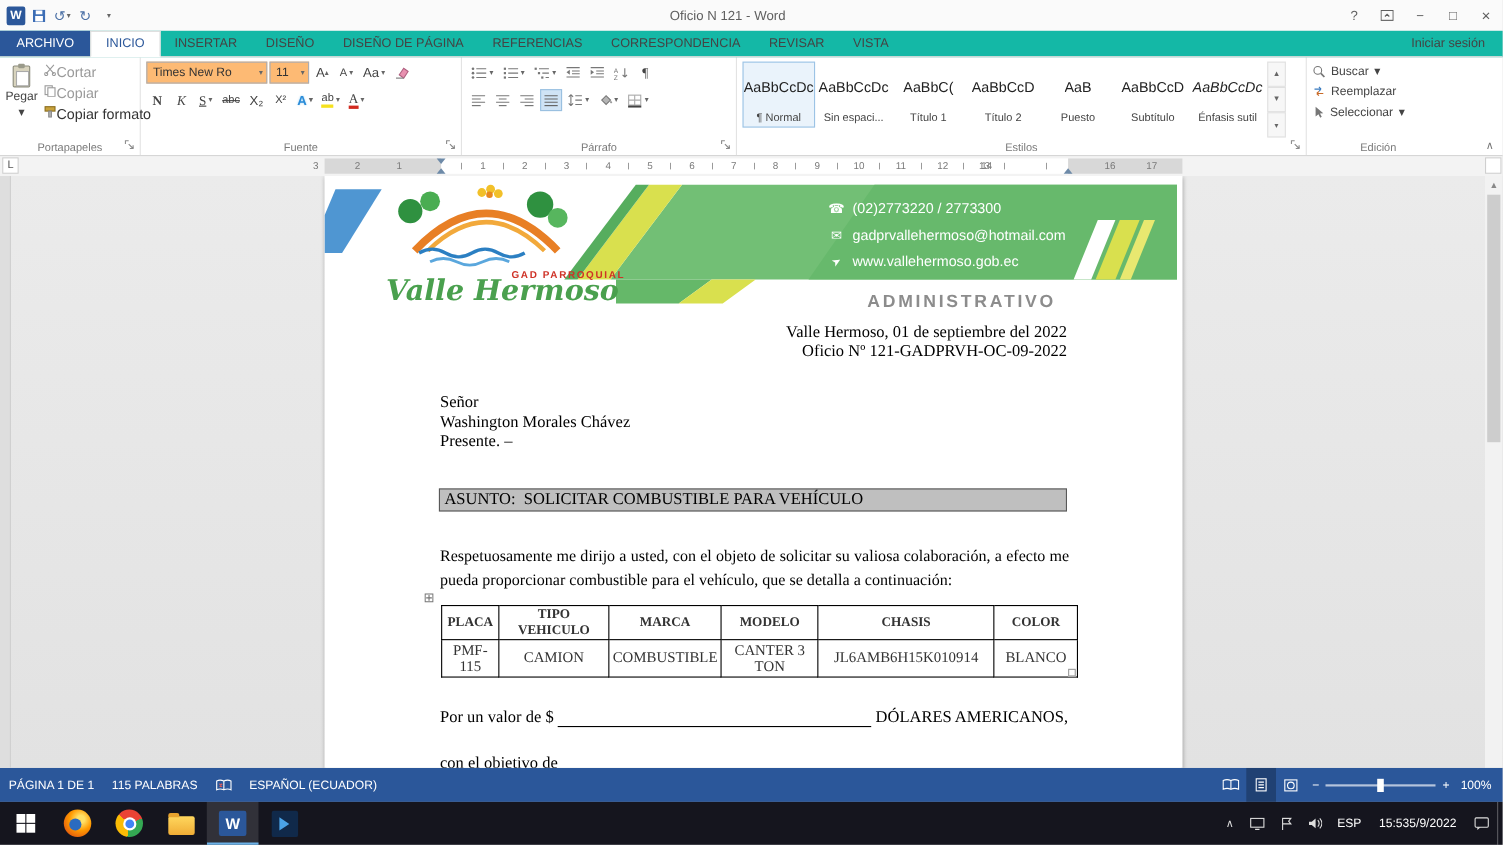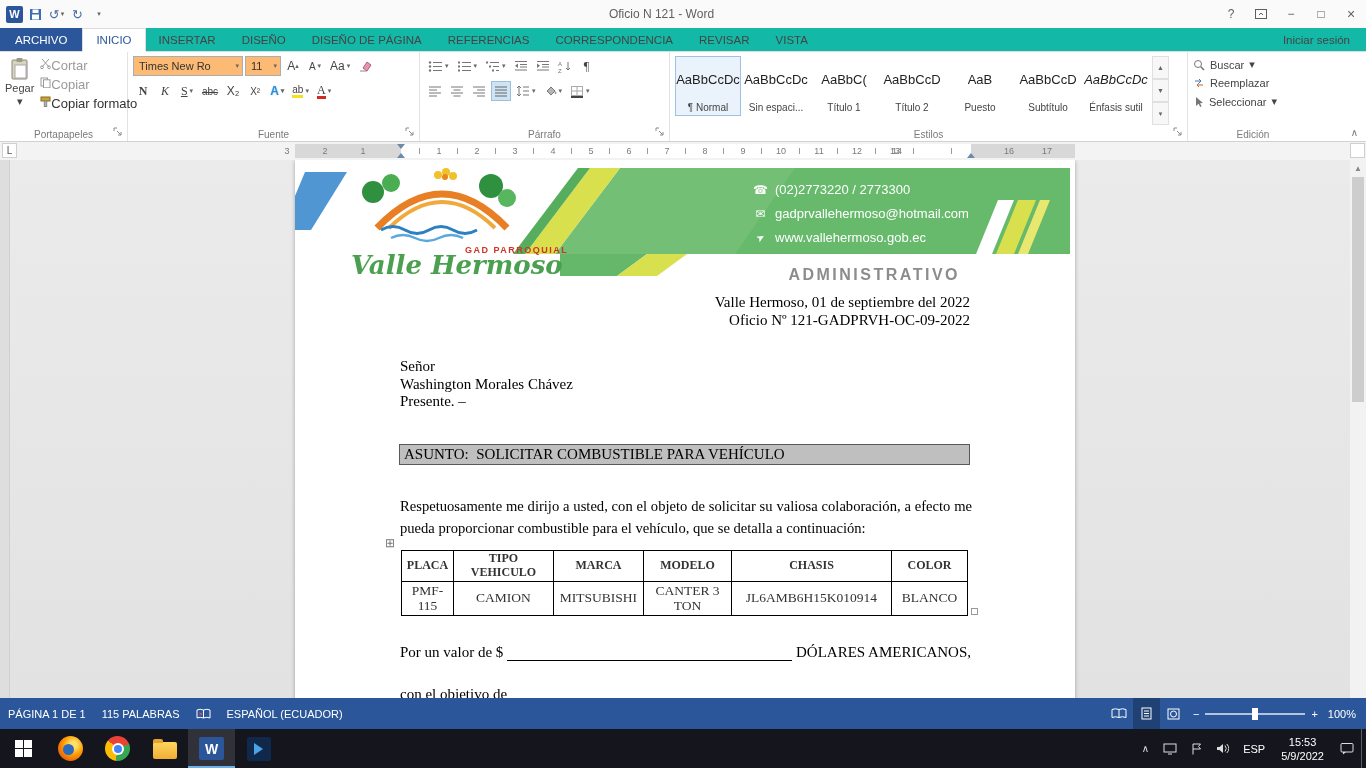--- a/index.html
+++ b/index.html
@@ -131,21 +131,21 @@
 .cr{width:25px;height:25px;border-radius:50%;background:conic-gradient(from -50deg,#ea4335 0 33%,#34a853 0 66%,#fbbc05 0 100%);display:flex;align-items:center;justify-content:center}
 .cr-w{width:12px;height:12px;border-radius:50%;background:#fff;display:flex;align-items:center;justify-content:center}
 .cr-b{width:8px;height:8px;border-radius:50%;background:#4285f4}
 .fold{width:24px;height:17px;background:linear-gradient(180deg,#ffd75e,#f0ad36);border-radius:2px;position:relative;margin-top:4px}
 .fold::before{content:"";position:absolute;top:-3px;left:0;width:10px;height:4px;background:#e8a32e;border-radius:2px 2px 0 0}
 .wd{width:25px;height:23px;background:#2b579a;color:#fff;font-weight:700;font-size:14px;display:flex;align-items:center;justify-content:center;border-radius:2px}
 .mv{width:24px;height:24px;background:#10294a;display:flex;align-items:center;justify-content:center;border-radius:2px}
 .mv i{width:0;height:0;border-left:9px solid #4aa3e8;border-top:6px solid transparent;border-bottom:6px solid transparent}
 .tray{margin-left:auto;display:flex;align-items:stretch}
 .trayit{padding:0 7px;display:flex;align-items:center;font-size:11px}
-.clock{flex-direction:column;justify-content:center;line-height:14px;text-align:right;padding:0 9px}
+.clock{flex-direction:row;justify-content:center;line-height:14px;text-align:right;padding:0 9px}
 .showdesk{width:5px;border-left:1px solid rgba(255,255,255,.3)}
 .chev{font-size:10px;color:#ddd}
 </style>
 </head>
 <body>
 
 <div class="app">
 
   <div class="titlebar">
     <div class="qat">
@@ -629,21 +629,21 @@
           <th style="width:52px">PLACA</th>
           <th style="width:100px">TIPO VEHICULO</th>
           <th style="width:90px">MARCA</th>
           <th style="width:88px">MODELO</th>
           <th style="width:160px">CHASIS</th>
           <th style="width:76px">COLOR</th>
         </tr>
         <tr>
           <td>PMF-115</td>
           <td>CAMION</td>
-          <td>MITSUBISHI</td>
+          <td>COMBUSTIBLE</td>
           <td>CANTER 3 TON</td>
           <td>JL6AMB6H15K010914</td>
           <td>BLANCO</td>
         </tr>
       </tbody>
         </table>
 
       <span class="resizer"></span>
 
       <div class="lineblank valline serif">

